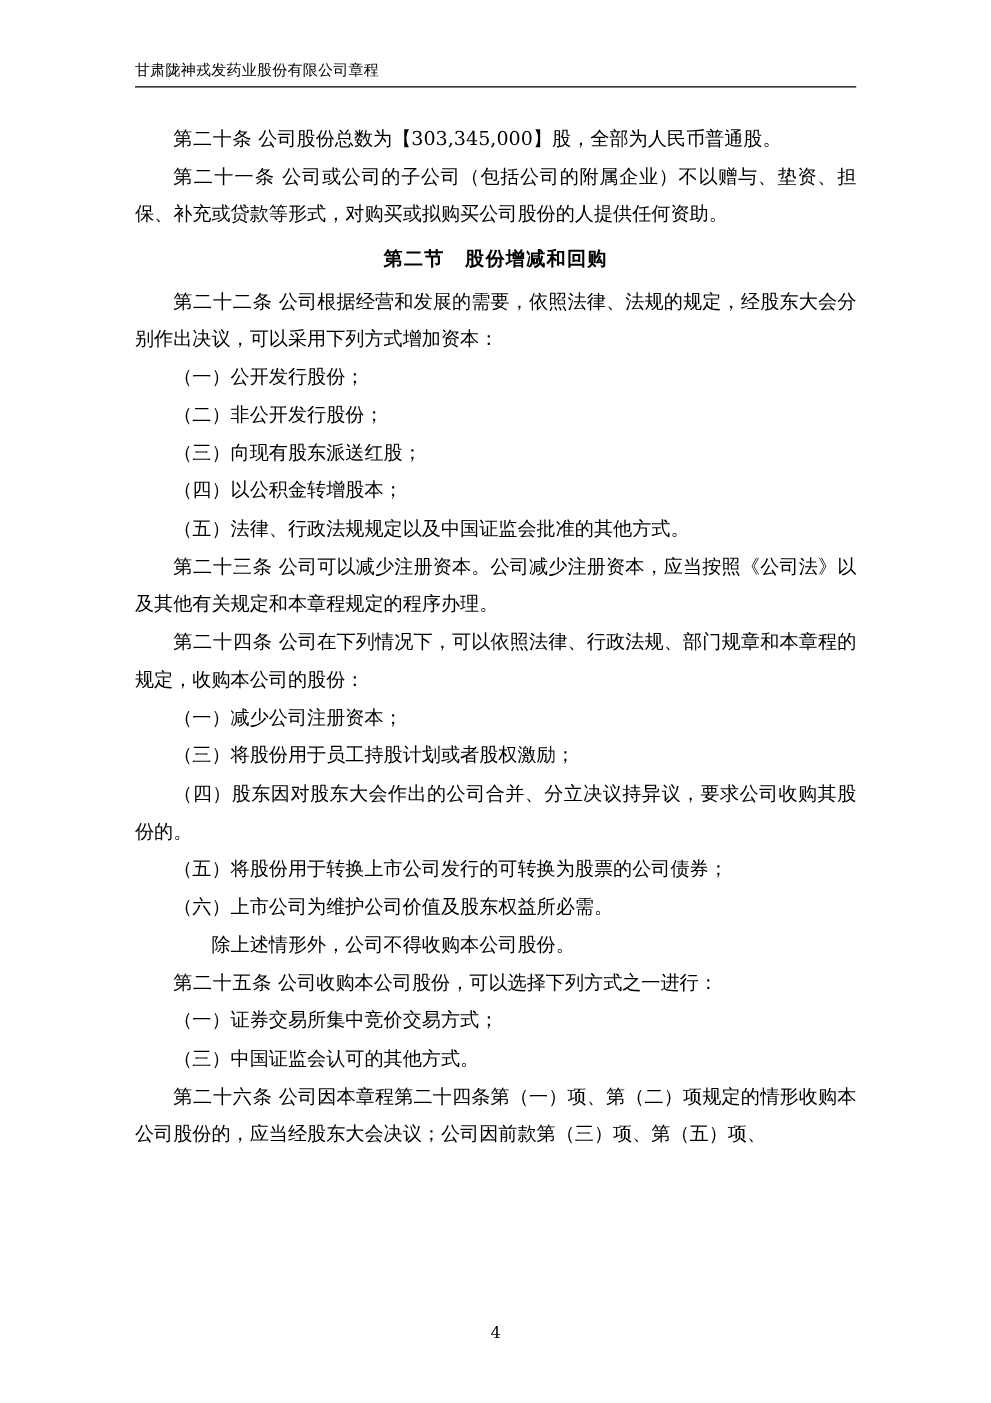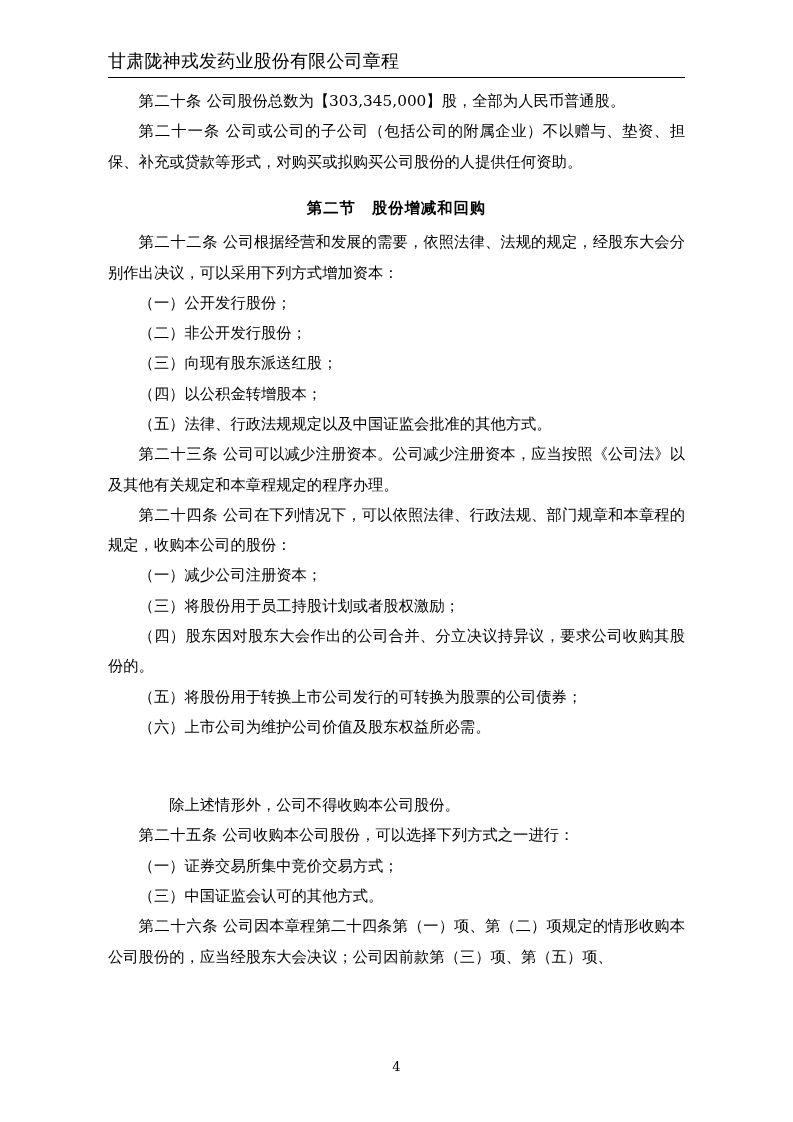--- a/index.html
+++ b/index.html
@@ -18,63 +18,62 @@
   .page {
     position: absolute;
     left: 0;
     top: 0;
     width: 793px;
     height: 1122px;
     box-sizing: border-box;
     padding: 48px 108px 40px 108px;
   }
   .header {
-    font-size: 18px;
+    font-size: 12px;
     line-height: 1.4;
     letter-spacing: 0.2px;
     padding-bottom: 4px;
     border-bottom: 1.2px solid #000;
-    margin-bottom: 8px;
+    margin-bottom: 26px;
     white-space: nowrap;
   }
   .body-block {
     font-size: 15.3px;
     line-height: 1.98;
     text-align: justify;
     text-justify: inter-ideograph;
   }
   p {
     margin: 0;
   }
   .para {
     text-indent: 2em;
   }
   .section-title {
     text-align: center;
     font-weight: bold;
     text-indent: 0;
-    margin: 16px 0 4px 0;
+    margin: 5px 0 4px 0;
     letter-spacing: 1px;
   }
   .art-label {
     font-weight: normal;
     letter-spacing: 0.5px;
   }
   .footer {
     position: absolute;
     left: 0;
     right: 0;
     bottom: 48px;
     text-align: center;
     font-size: 13px;
     font-family: "DejaVu Serif", "Liberation Serif", serif;
   }
   .indent-sub2 {
     text-indent: 4em;
-    margin-top: 48px;
   }
 </style>
 </head>
 <body>
 
 <div class="page">
 
   <div class="header">甘肃陇神戎发药业股份有限公司章程</div>
 
   <div class="body-block">

